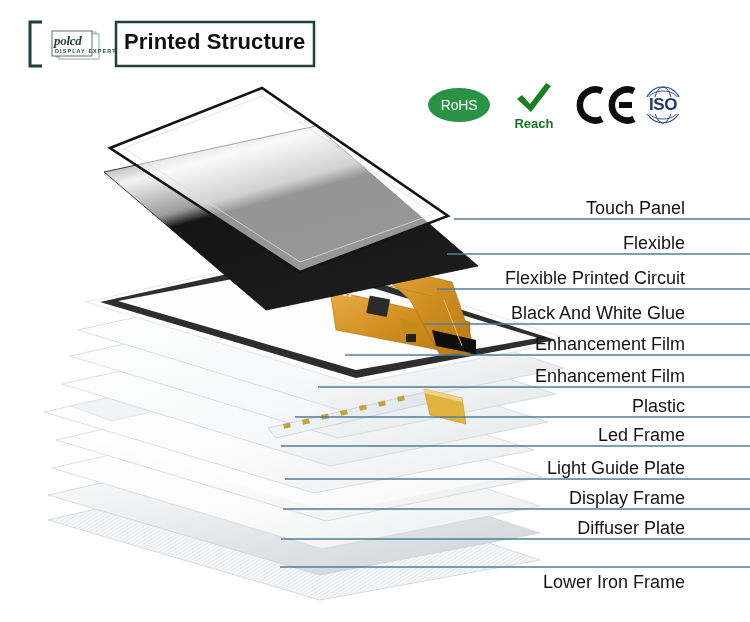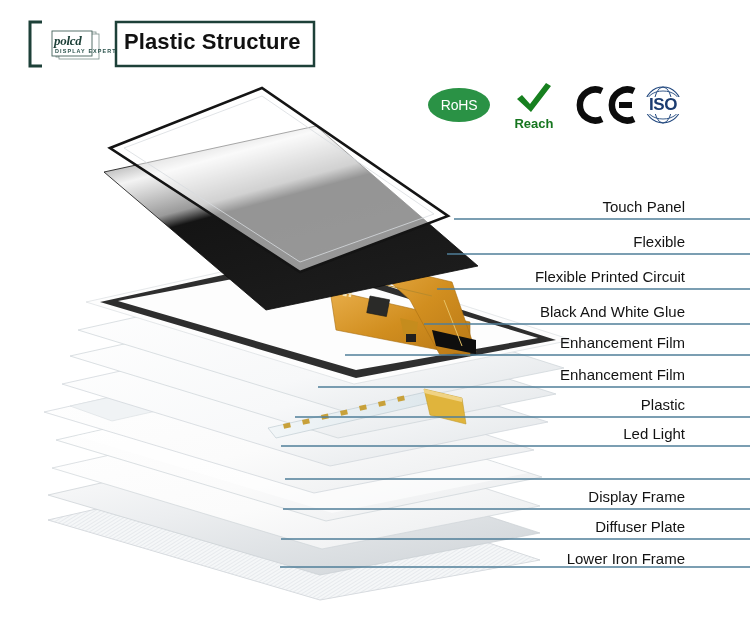--- a/index.html
+++ b/index.html
@@ -125,21 +125,21 @@
   
   #callouts {
     position: absolute;
     left: 0; top: 0;
     width: 750px; height: 622px;
   }
   .callout-label {
     position: absolute;
     right: 65px;
     text-align: right;
-    font-size: 15px;
+    font-size: 18px;
     color: #131313;
     white-space: nowrap;
   }
 </style>
 </head>
 <body>
 
 <div id="title-bar">
   <svg id="title-bracket" viewBox="0 0 288 48">
     <path d="M14 2 L2 2 L2 46 L14 46" fill="none" stroke="#1d4038" stroke-width="3"></path>
@@ -149,21 +149,21 @@
   <div id="logo-box">
     <svg viewBox="0 0 56 30" width="56" height="30">
       <rect x="6" y="2" width="40" height="25" fill="#ffffff" stroke="#7c8f8b" stroke-width="0.8"></rect>
       <rect x="9" y="4" width="40" height="25" fill="#ffffff" stroke="#7c8f8b" stroke-width="0.8"></rect>
       <rect x="2" y="1" width="40" height="25" fill="#ffffff" stroke="#46635c" stroke-width="0.9"></rect>
     </svg>
     <div id="logo-word">polcd</div>
     <div id="logo-tag">DISPLAY EXPERT</div>
   </div>
 
-  <div id="title-text">Plastic Structure</div>
+  <div id="title-text">Printed Structure</div>
 </div>
 
 <div id="cert-row">
 
   <div class="cert" id="cert-reach">
     <svg width="44" height="32" viewBox="0 0 44 32">
       <path d="M5 17 L10 13 L18 22 L34 1 L39 4 L19 30 Z" fill="#17801f"></path>
     </svg>
     <div id="reach-text">Reach</div>
   </div>
@@ -333,17 +333,18 @@
 </svg>
 
 <div id="callouts">
   <div class="callout-label" style="top:198px">Touch Panel</div>
   <div class="callout-label" style="top:233px">Flexible</div>
   <div class="callout-label" style="top:303px">Black And White Glue</div>
   <div class="callout-label" style="top:268px">Flexible Printed Circuit</div>
   <div class="callout-label" style="top:334px">Enhancement Film</div>
   <div class="callout-label" style="top:366px">Enhancement Film</div>
   <div class="callout-label" style="top:396px">Plastic</div>
-  <div class="callout-label" style="top:425px">Led Light</div>
+  <div class="callout-label" style="top:425px">Led Frame</div>
+  <div class="callout-label" style="top:458px">Light Guide Plate</div>
   <div class="callout-label" style="top:488px">Display Frame</div>
   <div class="callout-label" style="top:518px">Diffuser Plate</div>
-  <div class="callout-label" style="top:550px">Lower Iron Frame</div>
+  <div class="callout-label" style="top:572px">Lower Iron Frame</div>
 </div>
 
 </body></html>

